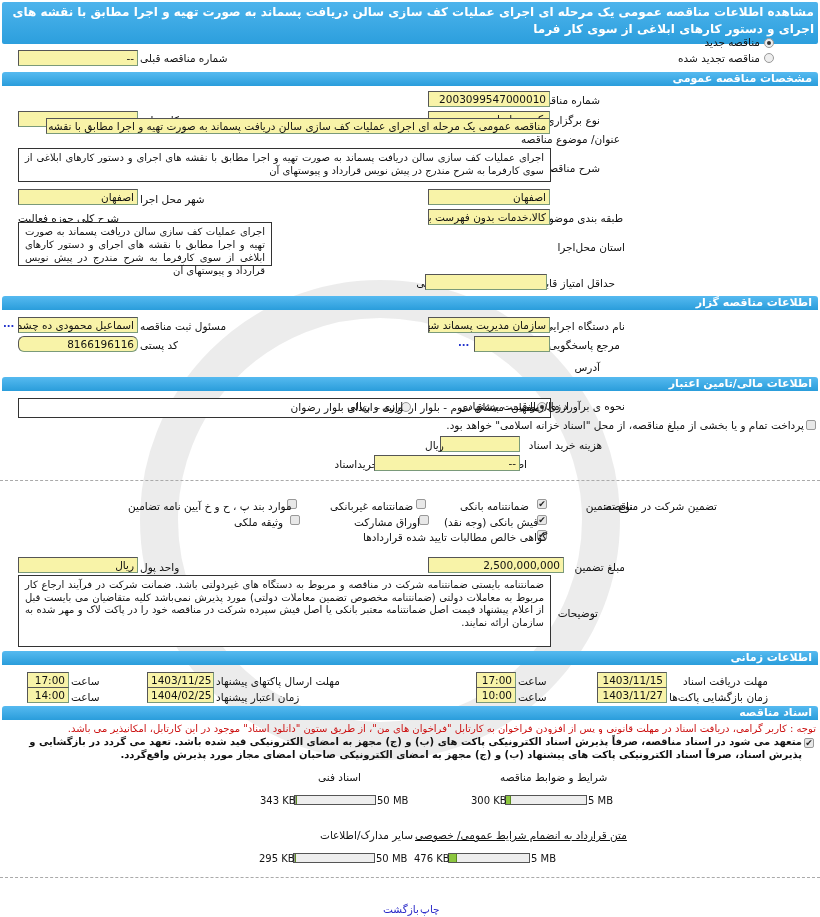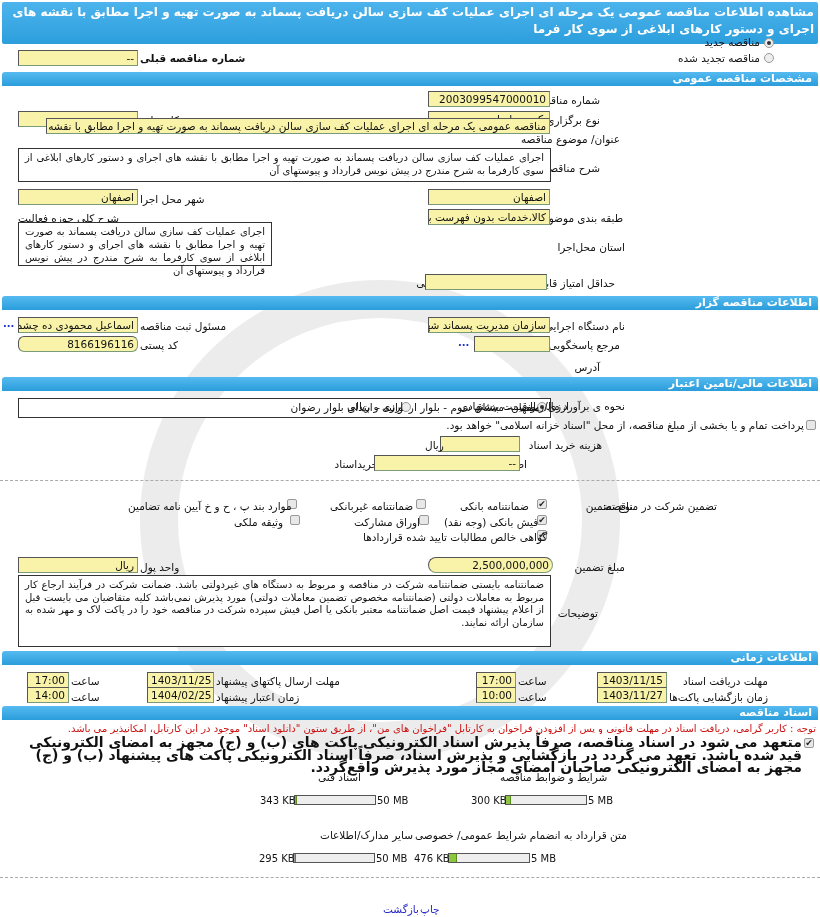--- a/index.html
+++ b/index.html
@@ -80,21 +80,21 @@
 <body>
 
 <div class="watermark"></div>
 
 <div class="title-bar">مشاهده اطلاعات مناقصه عمومی یک مرحله ای اجرای عملیات کف سازی سالن دریافت پسماند به صورت تهیه و اجرا مطابق با نقشه های اجرای و دستور کارهای ابلاغی از سوی کار فرما</div>
 
 <span class="radio on" style="right:46px; top:38px;"></span>
 <span class="lbl" style="right:60px; top:36px;">مناقصه جدید</span>
 <span class="radio" style="right:46px; top:53px;"></span>
 <span class="lbl" style="right:60px; top:52px;">مناقصه تجدید شده</span>
-<span class="lbl" style="left:140px; top:52px;font-weight:bold;">شماره مناقصه قبلی</span>
+<span class="lbl" style="left:140px; top:52px;">شماره مناقصه قبلی</span>
 <div class="field" style="left:18px; top:50px; width:120px;">--</div>
 
 <div class="section-bar" style="top:72px;">مشخصات مناقصه عمومی</div>
 <span class="lbl" style="right:220px; top:94px;">شماره مناقصه</span>
 <div class="field ltr" style="left:428px; top:91px; width:122px;">2003099547000010</div>
 
 <span class="lbl" style="right:220px; top:114px;">نوع برگزاری</span>
 <div class="field" style="left:428px; top:111px; width:122px;">یک مرحله ای</div>
 <span class="lbl" style="left:140px; top:114px;">کلید واژه</span>
 <div class="field" style="left:18px; top:111px; width:120px;"></div>
@@ -167,21 +167,21 @@
 <span class="lbl" style="left:444px; top:516px;">فیش بانکی (وجه نقد)</span>
 <span class="chk" style="left:419px; top:515px;"></span>
 <span class="lbl" style="left:354px; top:516px;">اوراق مشارکت</span>
 <span class="chk" style="left:290px; top:515px;"></span>
 <span class="lbl" style="left:234px; top:516px;">وثیقه ملکی</span>
 
 <span class="chk" style="left:537px; top:530px;">✔</span>
 <span class="lbl" style="left:363px; top:531px;">گواهی خالص مطالبات تایید شده قراردادها</span>
 
 <span class="lbl" style="right:195px; top:561px;">مبلغ تضمین</span>
-<div class="field ltr" style="left:428px; top:557px; width:125px;border-radius:8px;">2,500,000,000</div>
+<div class="field ltr" style="left:428px; top:557px; width:136px;">2,500,000,000</div>
 <span class="lbl" style="left:140px; top:561px;">واحد پول</span>
 <div class="field" style="left:18px; top:557px; width:120px;">ریال</div>
 
 <span class="lbl" style="right:222px; top:607px;">توضیحات</span>
 <div class="box" style="left:18px; top:575px; width:533px; height:72px; font-size:10px; line-height:12.5px; padding:3px 6px;">ضمانتنامه بایستی ضمانتنامه شرکت در مناقصه و مربوط به دستگاه های غیردولتی باشد. ضمانت شرکت در فرآیند ارجاع کار مربوط به معاملات دولتی (ضمانتنامه مخصوص تضمین معاملات دولتی) مورد پذیرش نمی‌باشد کلیه متقاضیان می بایست قبل از اعلام پیشنهاد قیمت اصل ضمانتنامه معتبر بانکی یا اصل فیش سپرده شرکت در مناقصه خود را در پاکت لاک و مهر شده به سازمان ارائه نمایند.</div>
 
 <div class="section-bar" style="top:651px;">اطلاعات زمانی</div>
 <span class="lbl" style="right:52px; top:675px;">مهلت دریافت اسناد</span>
 <div class="field ltr" style="left:597px; top:672px; width:70px;">1403/11/15</div>
 <span class="lbl" style="left:518px; top:675px;">ساعت</span>
@@ -198,37 +198,37 @@
 <div class="field ltr" style="left:476px; top:687px; width:40px;">10:00</div>
 
 <span class="lbl" style="left:216px; top:691px;">زمان اعتبار پیشنهاد</span>
 <div class="field ltr" style="left:147px; top:687px; width:67px;">1404/02/25</div>
 <span class="lbl" style="left:71px; top:691px;">ساعت</span>
 <div class="field ltr" style="left:27px; top:687px; width:42px;">14:00</div>
 
 <div class="section-bar" style="top:706px;">اسناد مناقصه</div>
 <div class="abs red-note" style="right:4px; left:4px; top:723px; font-size:10px; white-space:nowrap; overflow:hidden;">توجه : کاربر گرامی، دریافت اسناد در مهلت قانونی و پس از افزودن فراخوان به کارتابل "فراخوان های من"، از طریق ستون "دانلود اسناد" موجود در این کارتابل، امکانپذیر می باشد.</div>
 <span class="chk" style="right:6px; top:738px;">✔</span>
-<div class="abs bold" style="right:18px; left:4px; top:736px; font-size:14px; line-height:12.5px;">متعهد می شود در اسناد مناقصه، صرفاً پذیرش اسناد الکترونیکی پاکت های (ب) و (ج) مجهز به امضای الکترونیکی قید شده باشد. تعهد می گردد در بازگشایی و پذیرش اسناد، صرفاً اسناد الکترونیکی پاکت های پیشنهاد (ب) و (ج) مجهز به امضای الکترونیکی صاحبان امضای مجاز مورد پذیرش واقع‌گردد.</div>
+<div class="abs bold" style="right:18px; left:4px; top:736px; font-size:10px; line-height:12.5px;">متعهد می شود در اسناد مناقصه، صرفاً پذیرش اسناد الکترونیکی پاکت های (ب) و (ج) مجهز به امضای الکترونیکی قید شده باشد. تعهد می گردد در بازگشایی و پذیرش اسناد، صرفاً اسناد الکترونیکی پاکت های پیشنهاد (ب) و (ج) مجهز به امضای الکترونیکی صاحبان امضای مجاز مورد پذیرش واقع‌گردد.</div>
 
 <span class="lbl" style="left:500px; top:771px;">شرایط و ضوابط مناقصه</span>
 <span class="size" style="left:588px; top:795px;">5 MB</span>
 <div class="progress" style="left:505px; top:795px;">
     <div class="fill" style="width:6%"></div>
   </div>
 <span class="size" style="left:471px; top:795px;">300 KB</span>
 
 <span class="lbl" style="left:318px; top:771px;">اسناد فنی</span>
 <span class="size" style="left:377px; top:795px;">50 MB</span>
 <div class="progress" style="left:294px; top:795px;">
     <div class="fill" style="width:2%; background:#999;"></div>
   </div>
 <span class="size" style="left:260px; top:795px;">343 KB</span>
 
-<span class="lbl" style="left:415px; top:829px;">متن قرارداد به انضمام شرایط عمومی/ خصوصی</span>
+<span class="lbl" style="left:415px; top:829px;text-decoration:underline;">متن قرارداد به انضمام شرایط عمومی/ خصوصی</span>
 <span class="size" style="left:531px; top:853px;">5 MB</span>
 <div class="progress" style="left:448px; top:853px;">
     <div class="fill" style="width:10%"></div>
   </div>
 <span class="size" style="left:414px; top:853px;">476 KB</span>
 
 <span class="lbl" style="left:320px; top:829px;">سایر مدارک/اطلاعات</span>
 <span class="size" style="left:376px; top:853px;">50 MB</span>
 <div class="progress" style="left:293px; top:853px;">
     <div class="fill" style="width:2%; background:#999;"></div>

